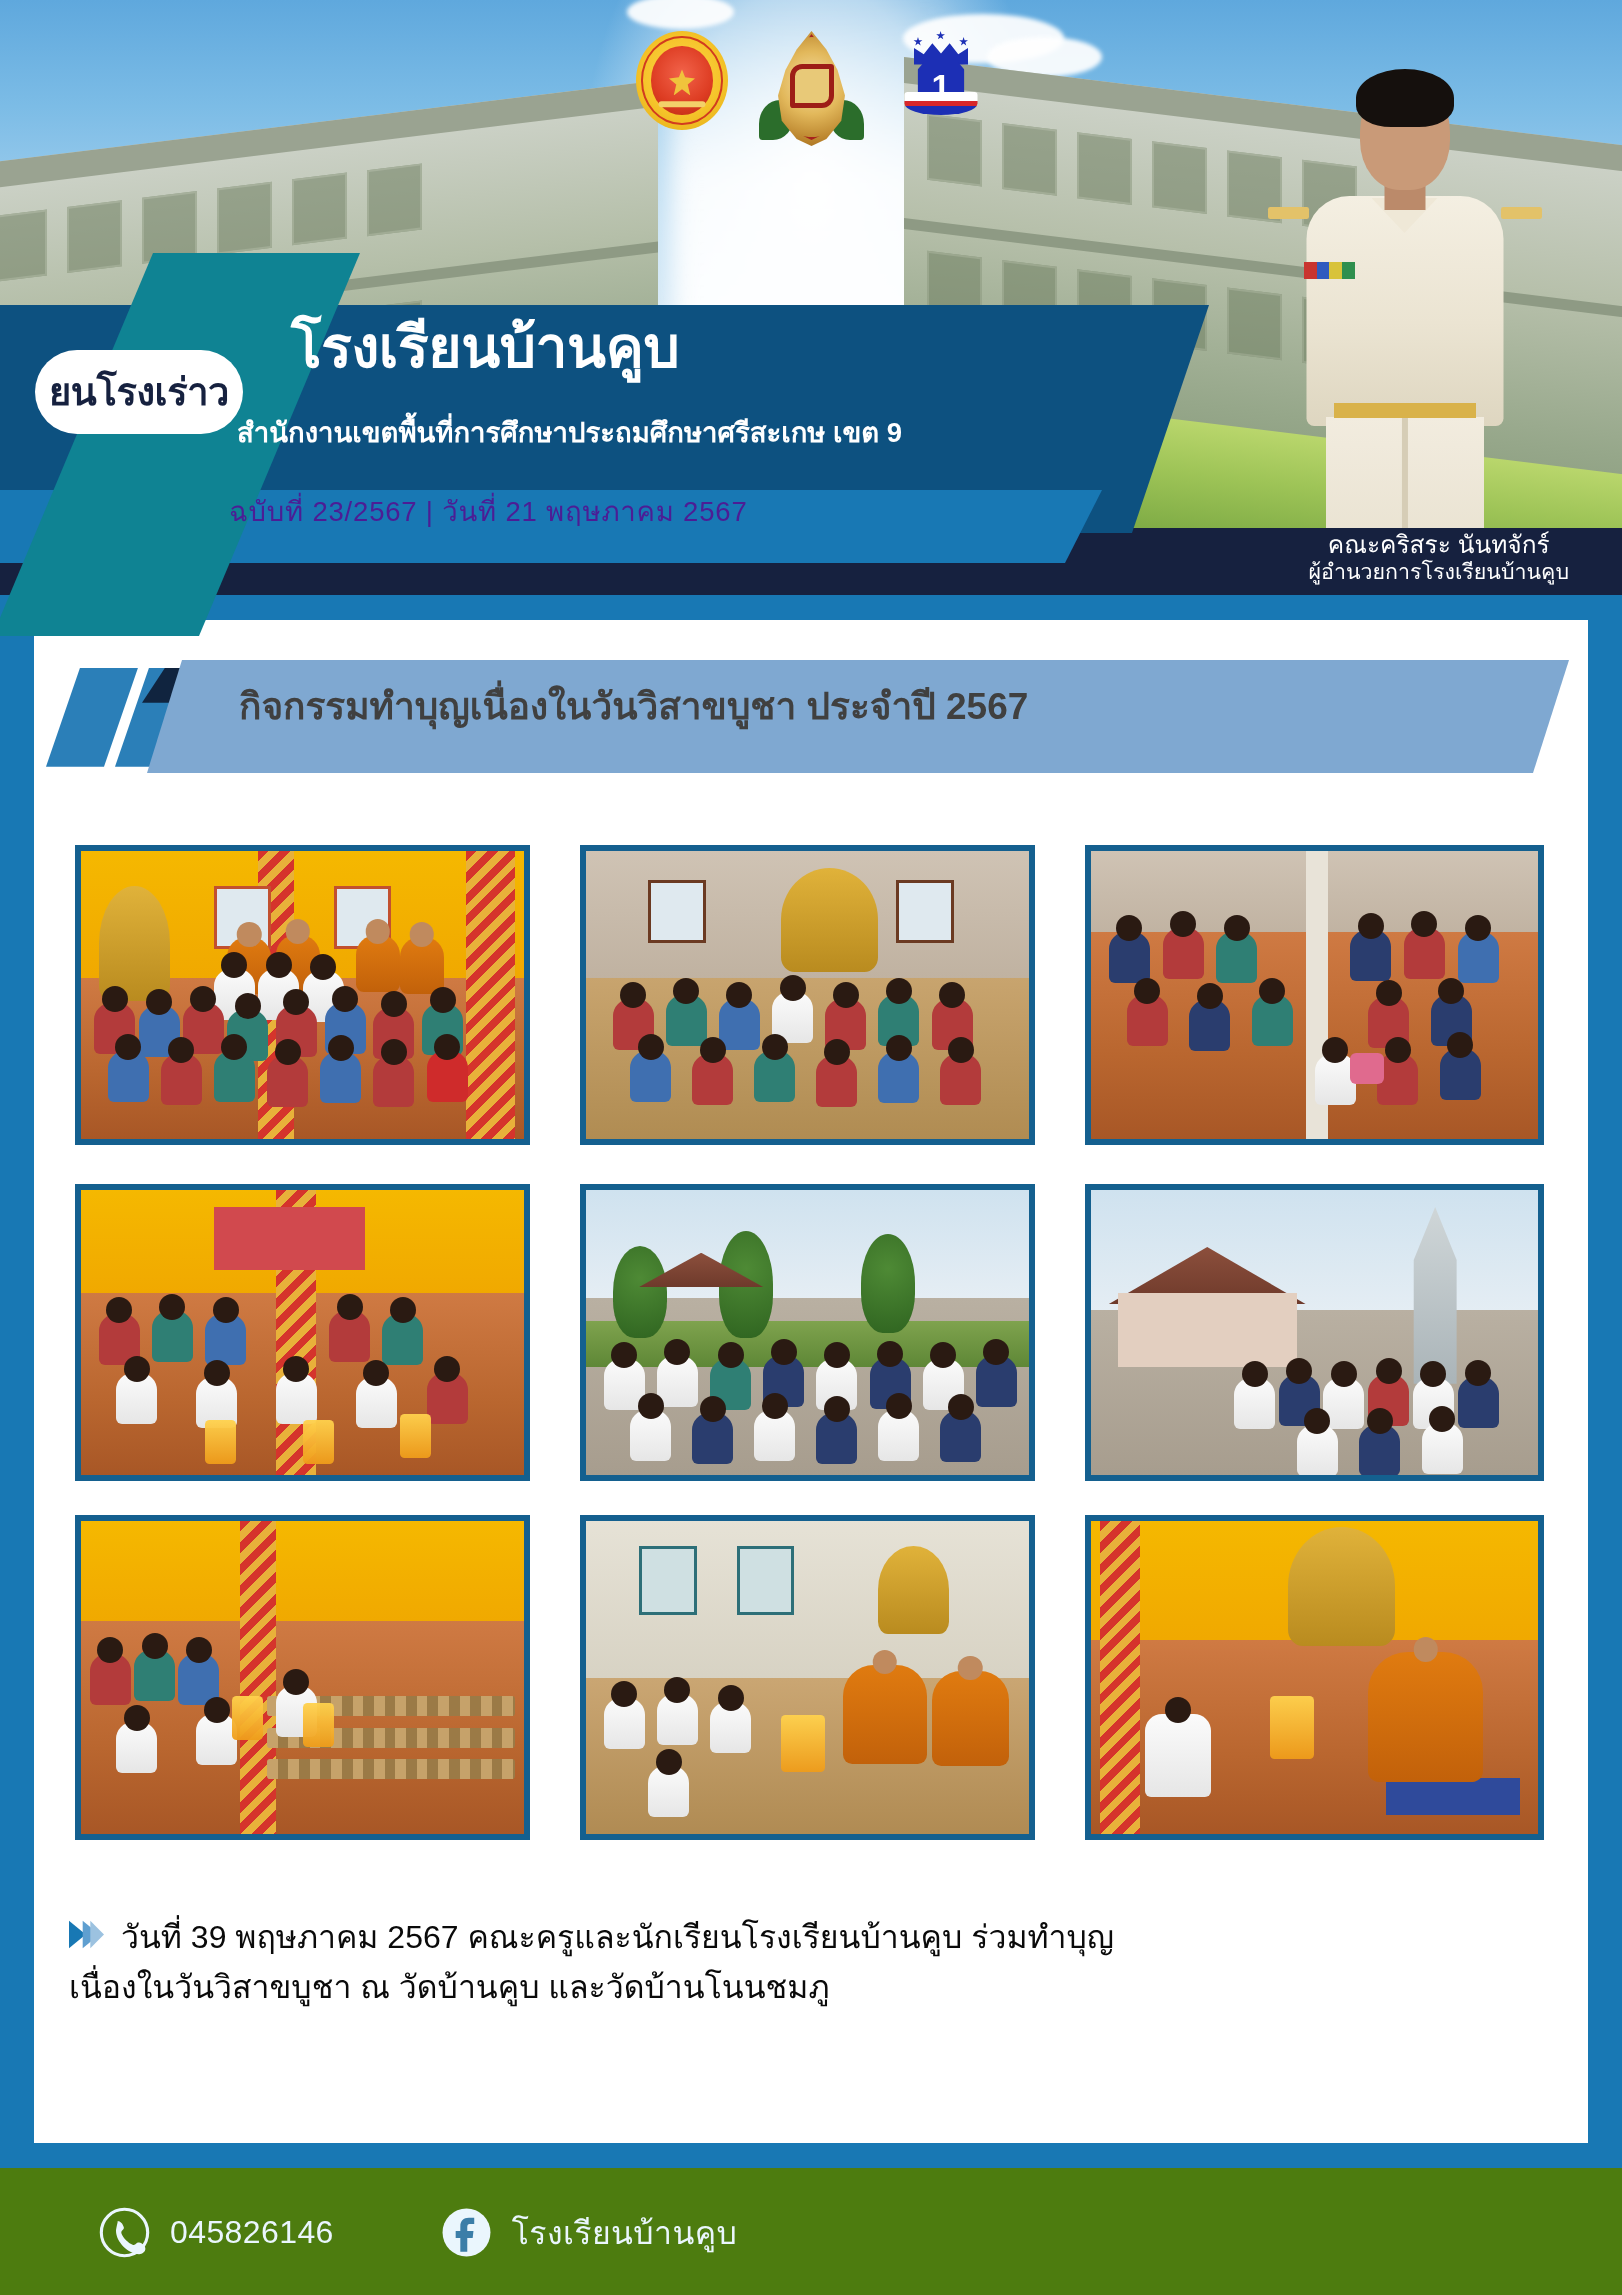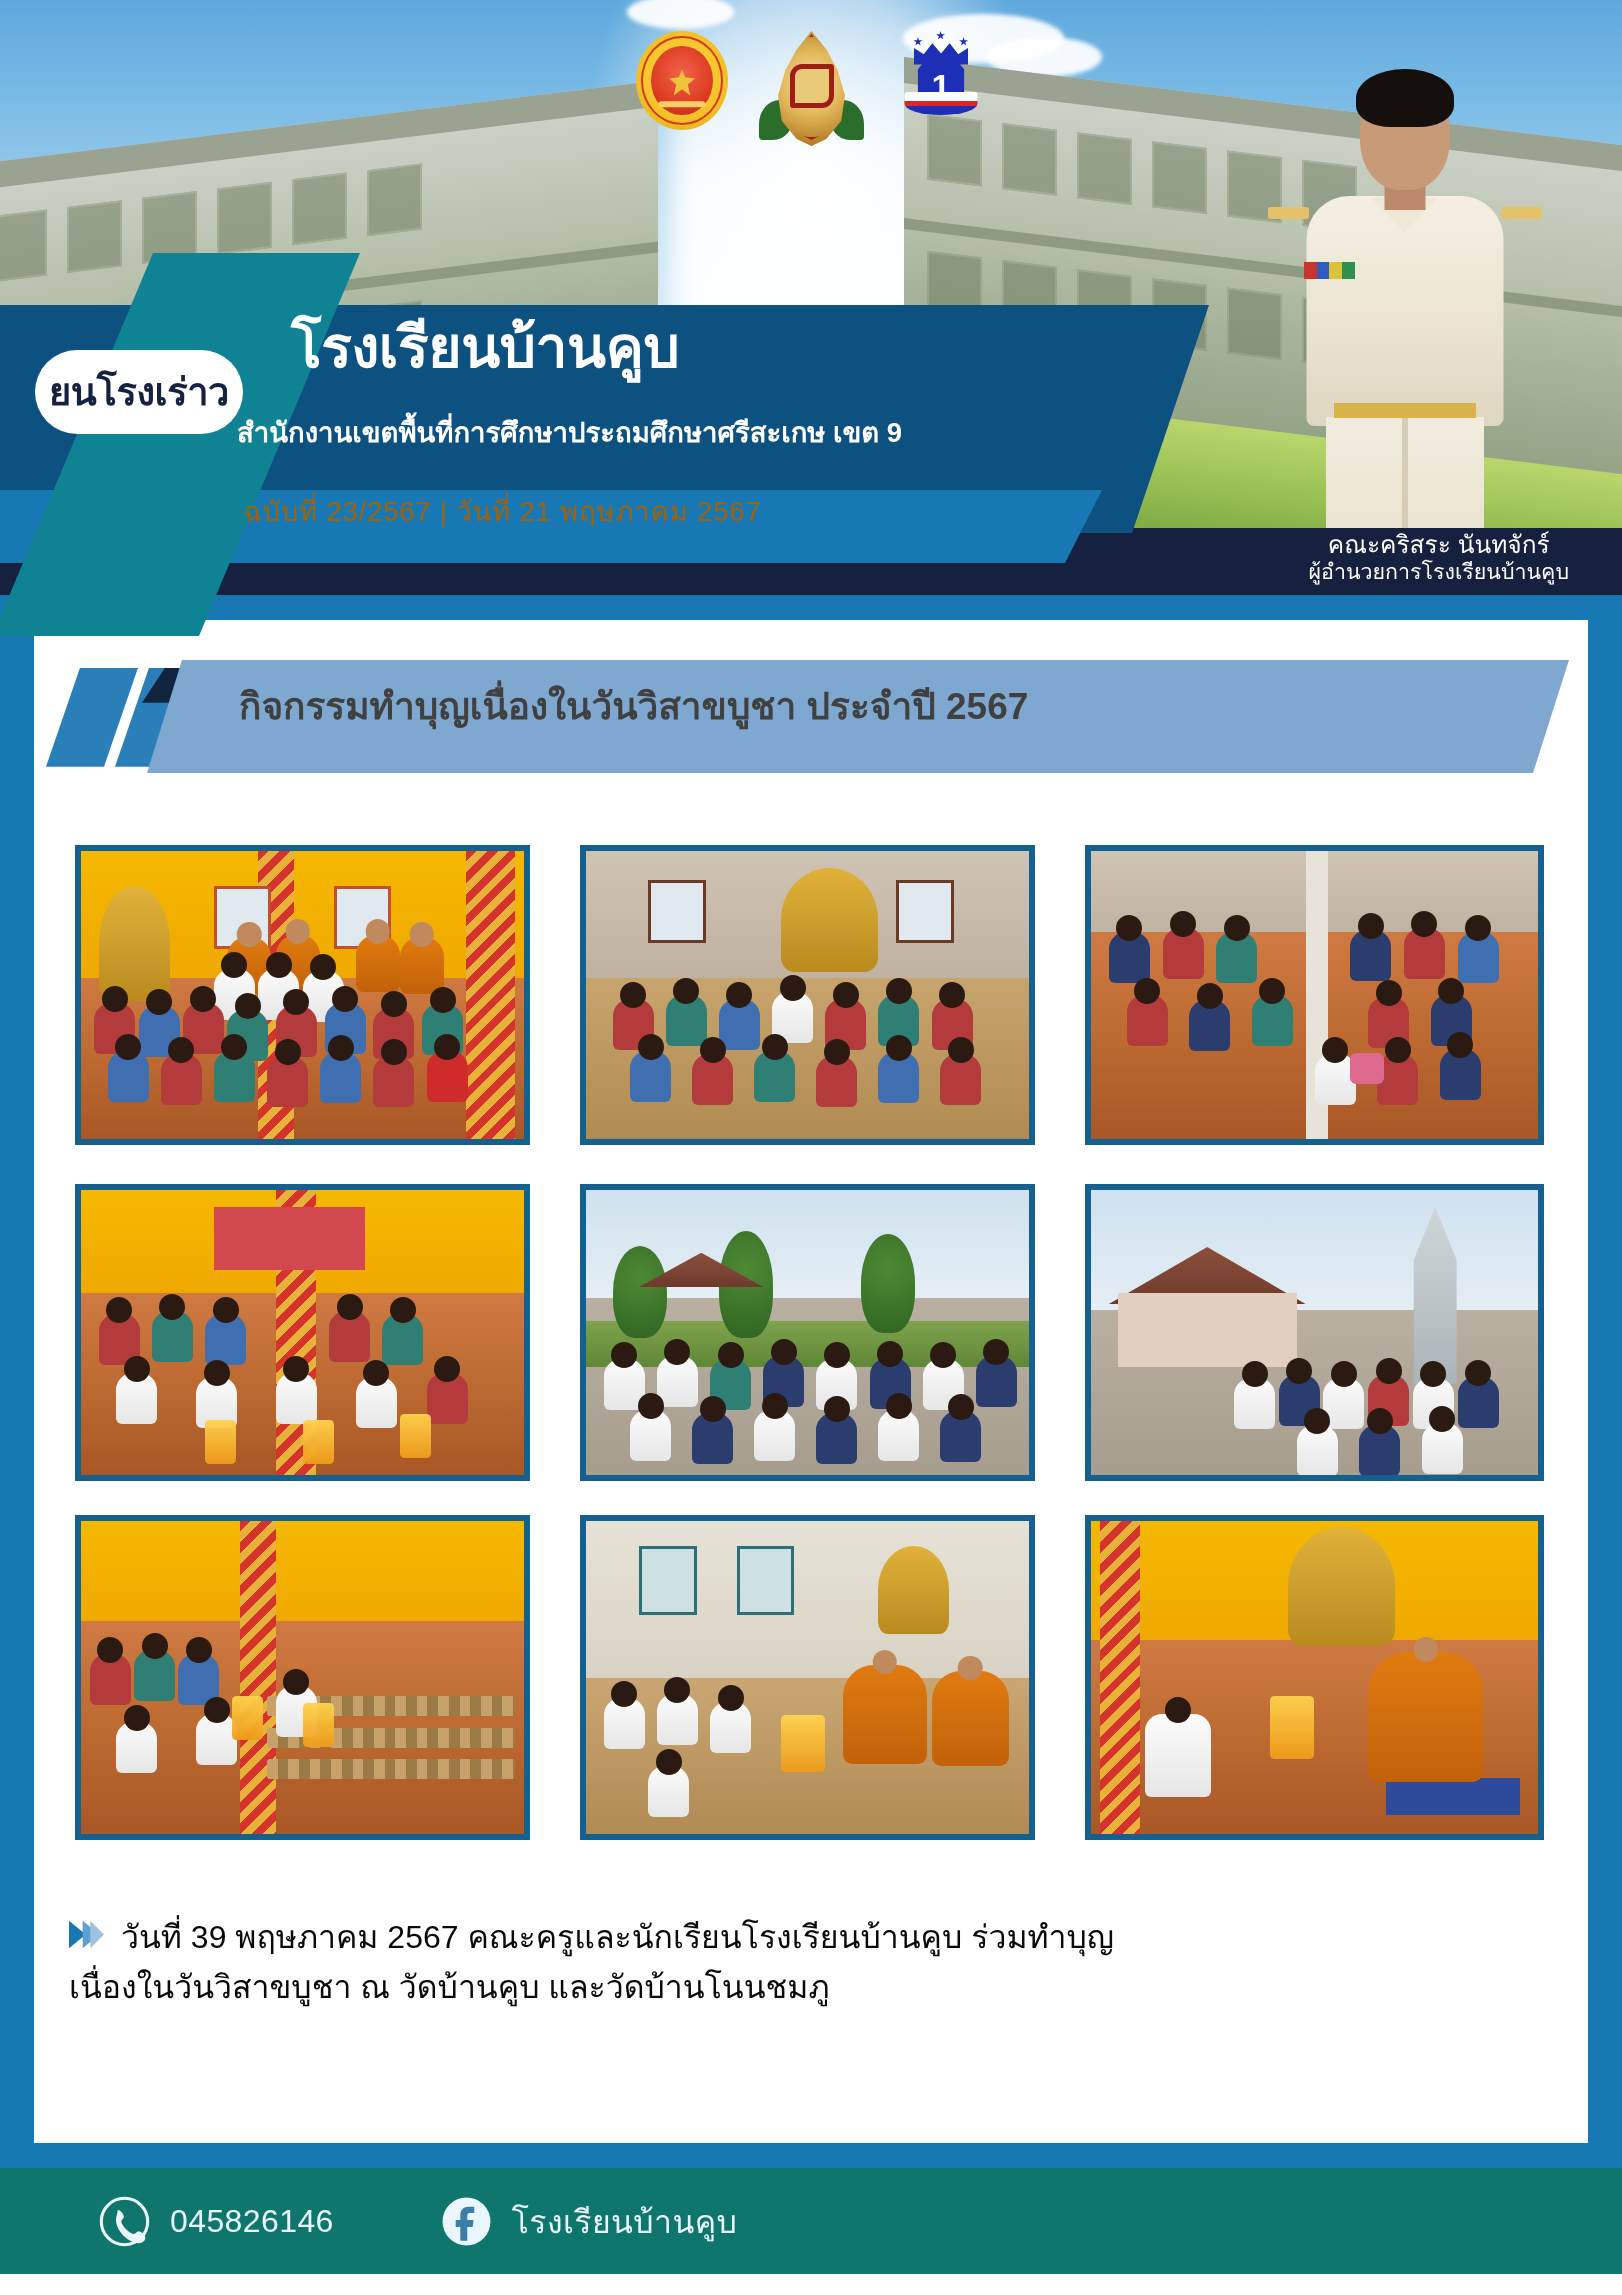--- a/index.html
+++ b/index.html
@@ -156,22 +156,22 @@
 
   #hdr-title {
     position:absolute; left:291px; top:318px; z-index:12;
     color:#ffffff; font-size:57px; font-weight:bold; line-height:1.05; letter-spacing:-0.4px;
   }
   #hdr-sub {
     position:absolute; left:237px; top:418px; z-index:12;
     color:#ffffff; font-size:27.5px; font-weight:bold; line-height:1.1;
   }
   #hdr-issue {
-    position:absolute; left:243px; top:497px; z-index:12;
-    color:#a16207; font-size:27.5px; line-height:1.1; letter-spacing:0.8px;
+    position:absolute; left:229px; top:497px; z-index:12;
+    color:#4c1d95; font-size:27.5px; line-height:1.1; letter-spacing:0.8px;
   }
   #director-name {
     position:absolute; right:54px; top:531px; z-index:12;
     text-align:center; color:#ffffff; line-height:1.18;
   }
   #director-name .dn1 { font-size:24.5px; }
   #director-name .dn2 { font-size:21.4px; }
 
   
   #frame {
@@ -249,22 +249,22 @@
   
   #caption {
     position:absolute; left:69px; top:1913px; width:1484px;
     color:#0a0a0a; font-size:32px; line-height:1.55;
   }
   #cap-arrow { display:inline-block; vertical-align:-1.5px; margin-right:17px;
     width:35px; height:31px; }
 
   
   #footer {
-    position:absolute; left:0; top:2168px; width:1623px; height:106px;
-    background:#0f766e;
+    position:absolute; left:0; top:2168px; width:1623px; height:128px;
+    background:#4d7c0f;
     display:flex; align-items:center; padding-left:99px; gap:15px;
   }
   .f-item { display:flex; align-items:center; gap:20px; }
   .f-ic { width:51px; height:51px; flex:0 0 51px; position:relative; }
   .f-txt { color:#eaf6fd; font-size:32px; letter-spacing:0.4px; }
   .f-txt.link { text-decoration:underline; text-underline-offset:6.1px; }
   #f-gap1 { width:77px; }
   #f-gap2 { width:77px; }
 </style>
 </head>

